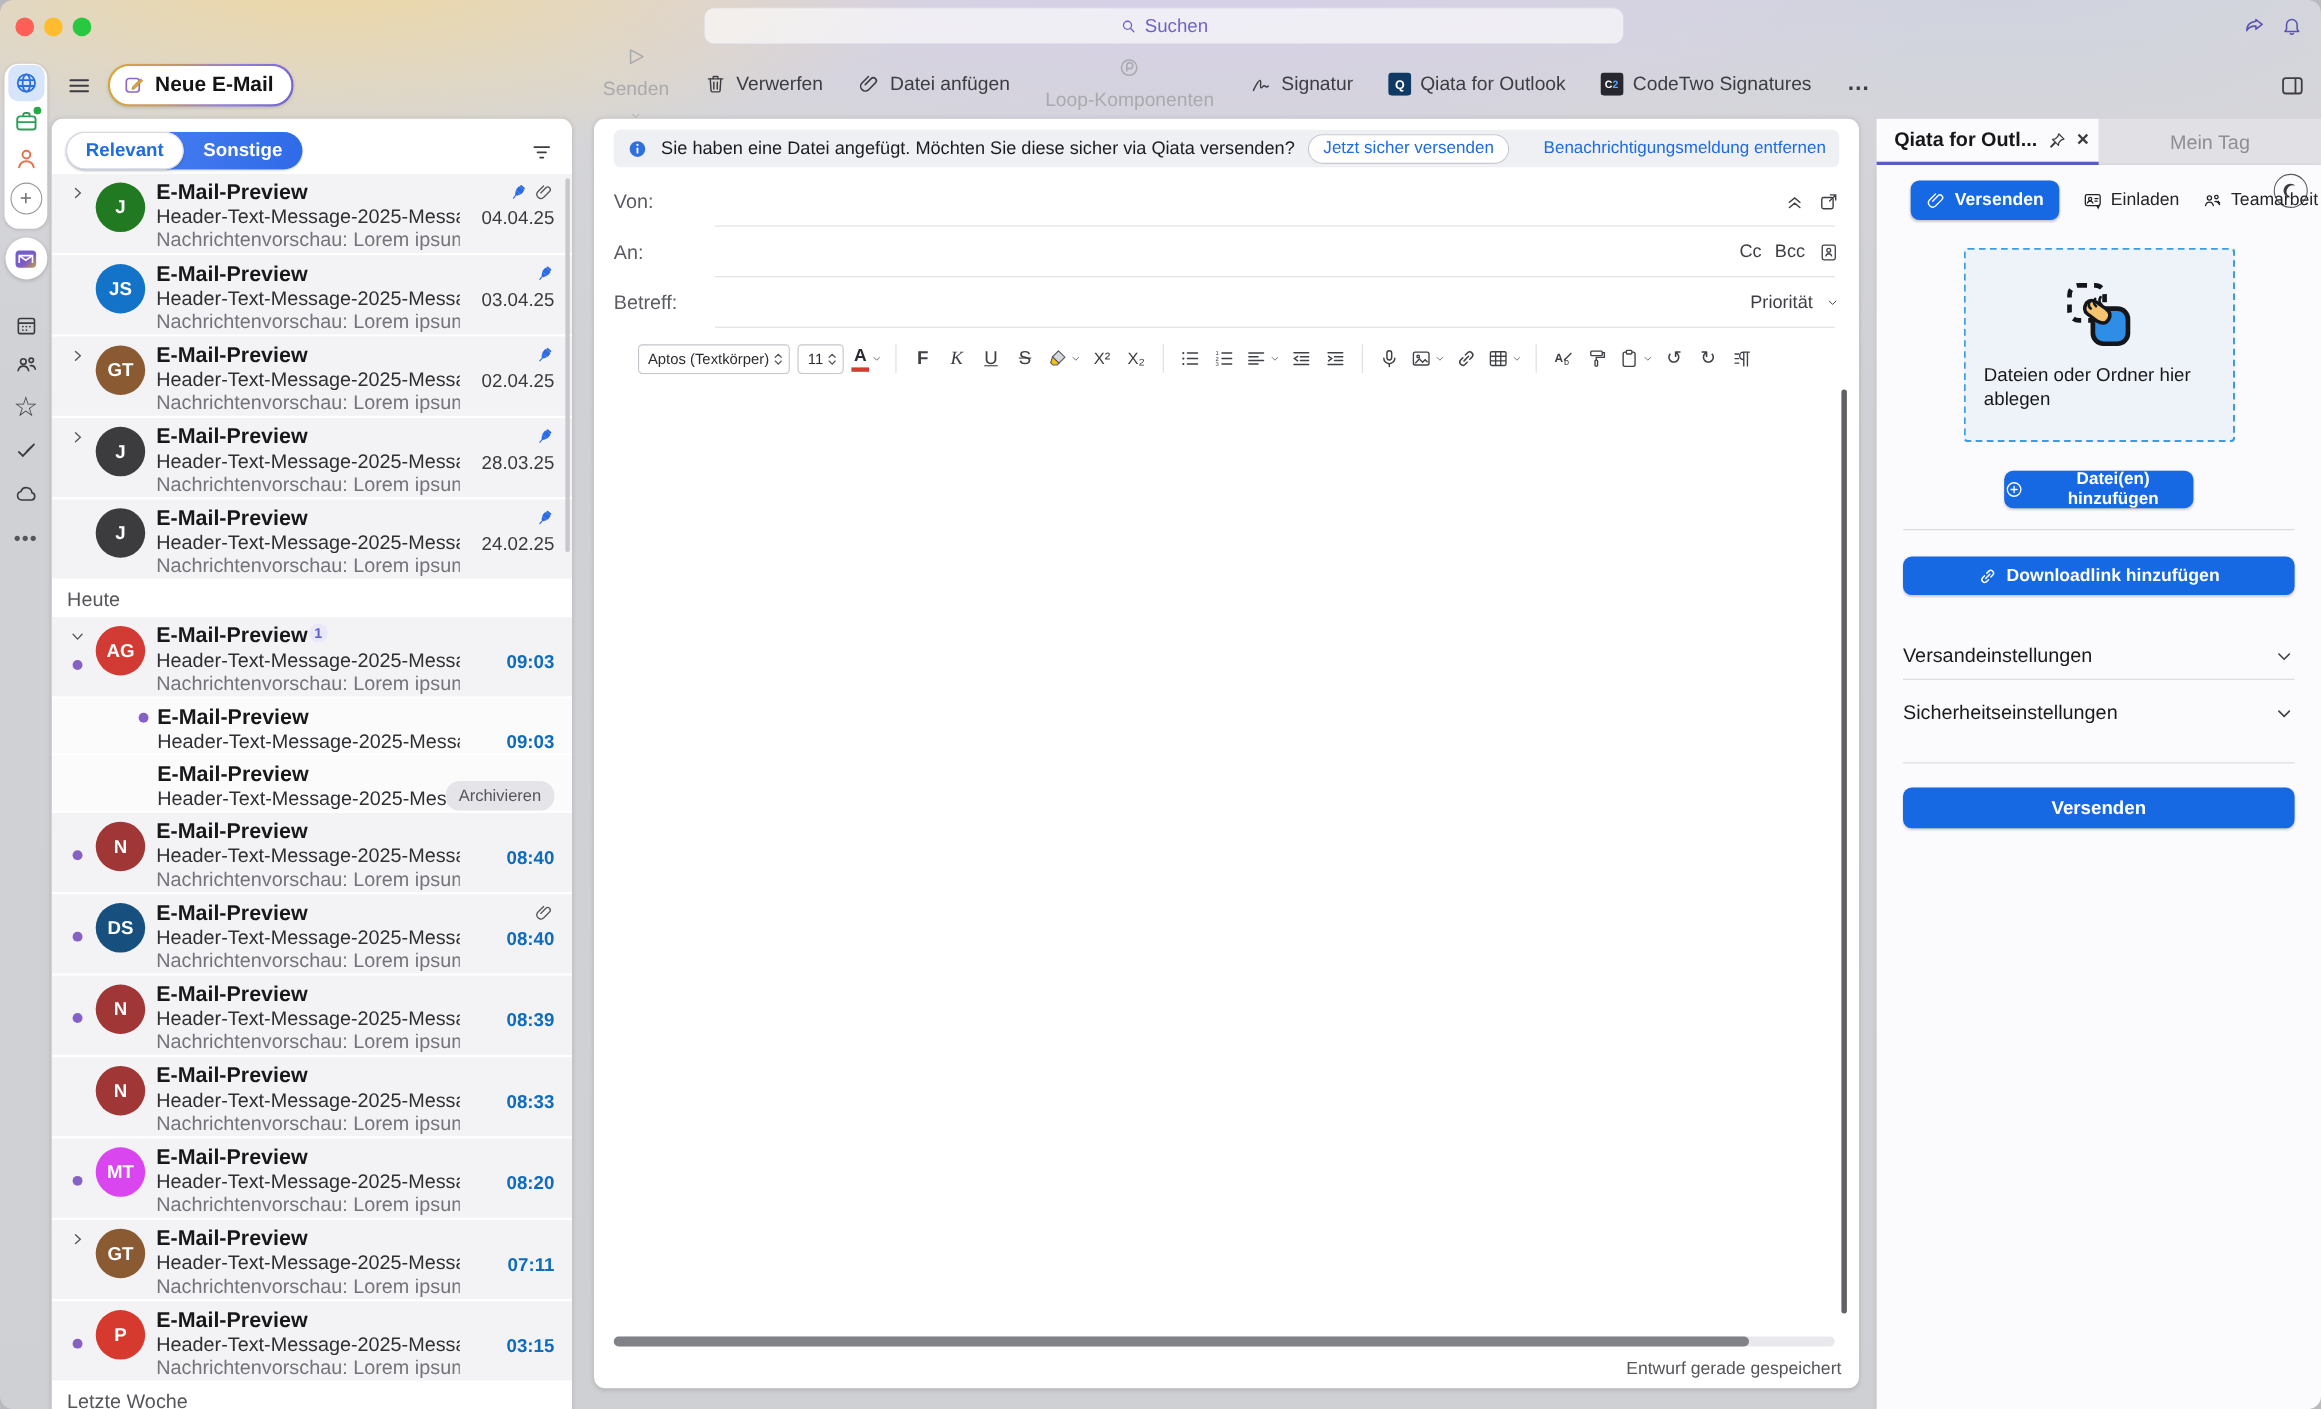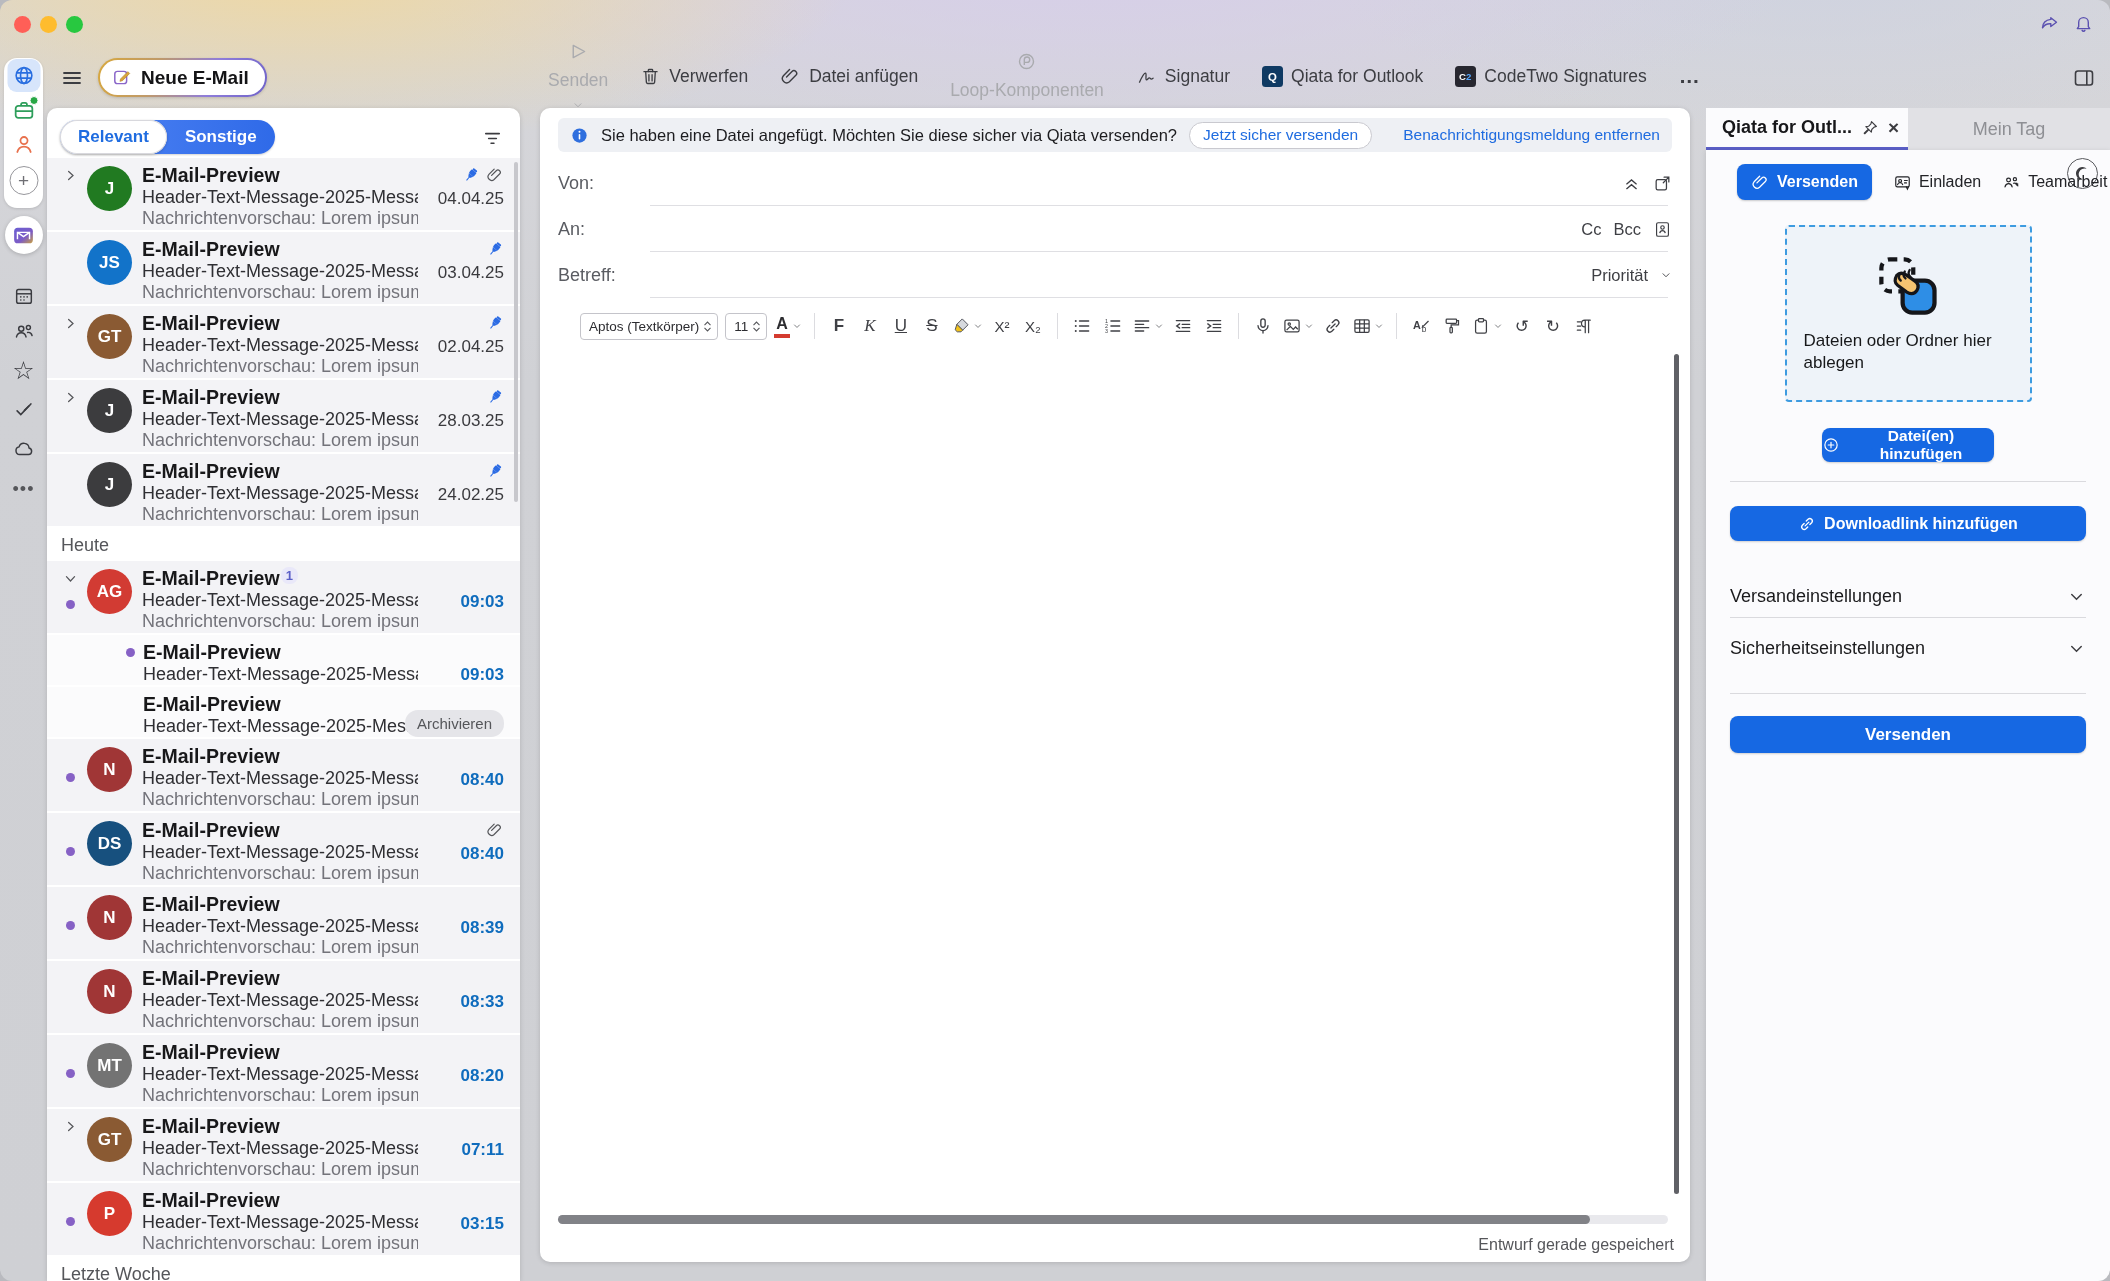--- a/index.html
+++ b/index.html
@@ -151,20 +151,29 @@
 <body>
 
 <div class="window">
 
   <div class="traffic">
     <span class="tl" style="background:#ff5f57"></span>
     <span class="tl" style="background:#febc2e"></span>
     <span class="tl" style="background:#28c840"></span>
   </div>
 
+  <div class="search">
+    <span class="icn">
+        <svg viewBox="0 0 24 24" fill="none" stroke="currentColor" stroke-width="1.8">
+          <circle cx="10.5" cy="10.5" r="5.5"></circle>
+          <path d="M14.8 14.8L19.2 19.2" stroke-linecap="round"></path>
+        </svg>
+      </span>
+    <span>Suchen</span>
+  </div>
 
   <div class="topicons">
     <span class="icn">
         <svg viewBox="0 0 24 24" fill="none" stroke="currentColor" stroke-width="1.6" stroke-linejoin="round">
           <path d="M13.5 5.5l6.5 5-6.5 5v-3.2c-4.5-.3-7.5 1.2-9.5 4.7.2-5.8 3.4-9 9.5-9.7z"></path>
         </svg>
       </span>
     <span class="icn">
         <svg viewBox="0 0 24 24" fill="none" stroke="currentColor" stroke-width="1.6" stroke-linejoin="round">
           <path d="M6.5 15.5v-4.7a5.5 5.5 0 0111 0v4.7l1.6 2.3H4.9z"></path>
@@ -639,21 +648,21 @@
           </div>
           <div class="meta">
             <div class="mi"></div>
             <div class="mt time">08:33</div>
           </div>
         </div>
         <div class="mrow">
           <div class="gut">
             <span class="dot solo"></span>
           </div>
-          <div class="ava" style="background: #737373;">MT</div>
+          <div class="ava" style="background: #d946ef;">MT</div>
           <div class="txt">
             <div class="t1">
               <span>E-Mail-Preview</span>
             </div>
             <div class="t2">Header-Text-Message-2025-Message...</div>
             <div class="t3">Nachrichtenvorschau: Lorem ipsum desa..</div>
           </div>
           <div class="meta">
             <div class="mi"></div>
             <div class="mt time">08:20</div>

